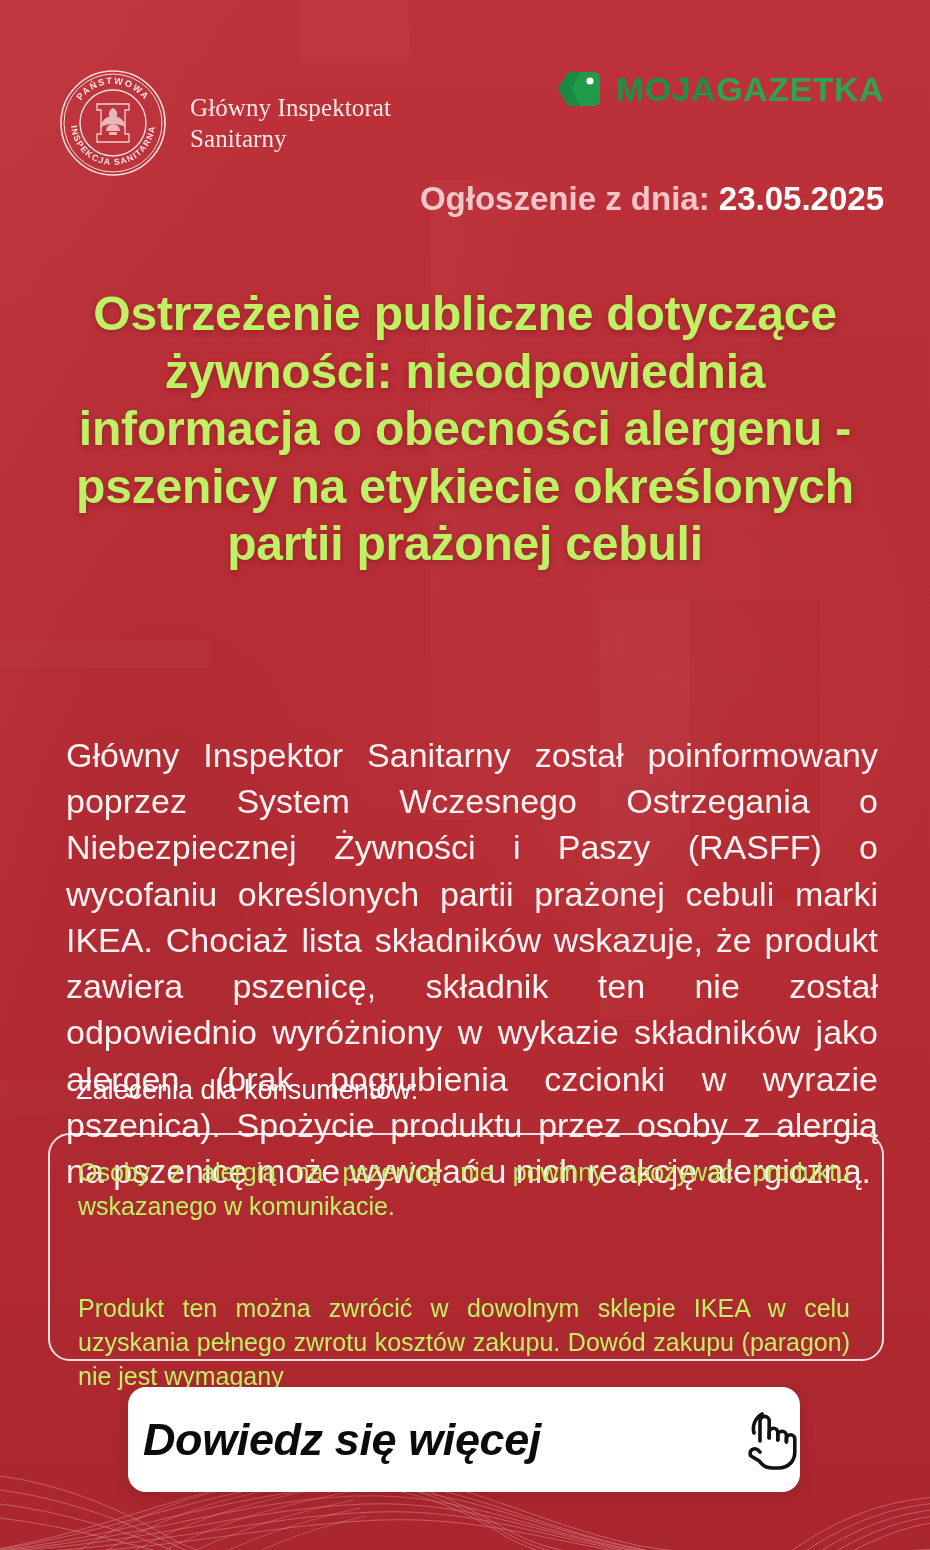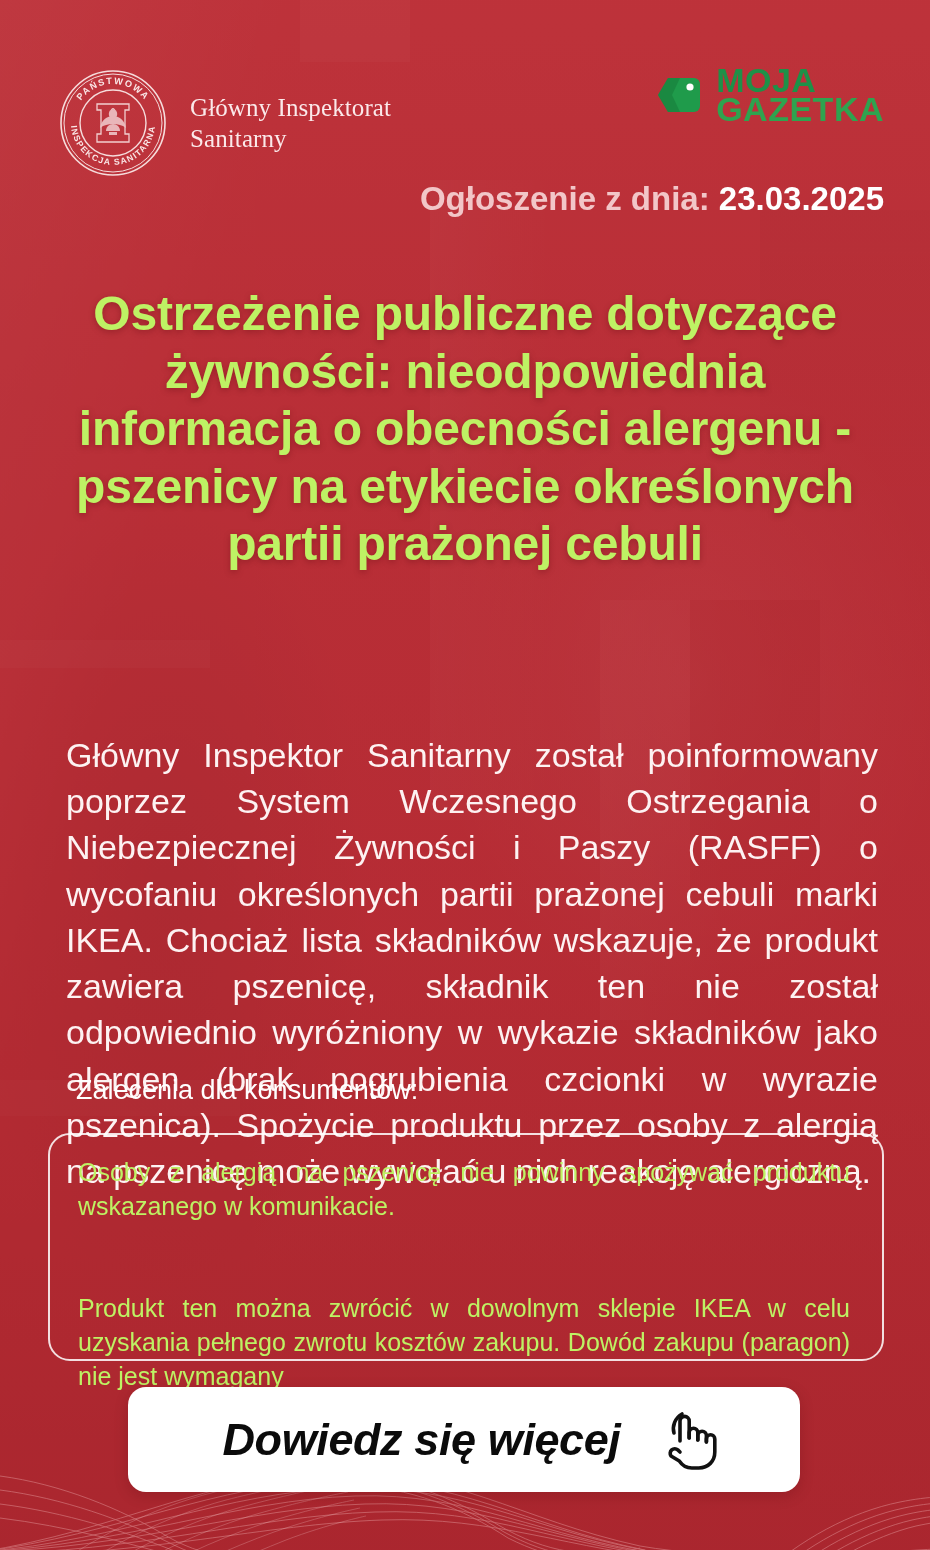--- a/index.html
+++ b/index.html
@@ -62,21 +62,21 @@
   .seal{ width:110px; height:110px; flex:0 0 110px; }
   .gis-name{
     color:#fbe9ea; font-size:25px; line-height:1.25; font-weight:400;
     letter-spacing:0.1px; white-space:pre-line;font-family:Liberation Serif, serif;
   }
   .mg-logo{
     position:absolute; right:46px; top:8px;
     display:flex; align-items:center; gap:8px;
   }
   .mg-mark{ width:54px; height:46px; }
-  .mg-word{ display:flex; flex-direction:column; line-height:0.84; }
+  .mg-word{ display:flex; flex-direction:row; line-height:0.84; }
   .mg-word span{
     color:#1e9148; font-weight:800; font-size:34px; letter-spacing:0.5px;
     font-family:"Liberation Sans", sans-serif;
   }
   .mg-word span.l2{ color:#2fa34f; }
   .date-line{
     position:absolute; right:46px; top:122px;
     font-size:33px; white-space:nowrap;
   }
   .date-label{ color:#f2c6c8; font-weight:700;margin-top:16px; }
@@ -112,21 +112,21 @@
     position:absolute; left:78px; width:772px;
     color:#bef264; font-size:25px; line-height:1.36;
   }
   .rec-1{ top:1155px; text-align:justify; text-justify:inter-word; }
   .rec-2{ top:1251px; text-align:justify; text-justify:inter-word;margin-top:40px; }
 
   
   .cta{
     position:absolute; left:128px; top:1387px; width:672px; height:105px;
     background:#ffffff; border-radius:18px;
-    display:flex; align-items:center; justify-content:center; gap:38px;
+    display:flex; align-items:center; justify-content:space-between; gap:38px;
     box-shadow:0 4px 14px rgba(80,8,12,0.22);
     cursor:pointer;
     padding-left:15px;
   }
   .cta-label{
     color:#0b0b0b; font-size:45px; font-weight:700; font-style:italic;
     letter-spacing:-0.4px;
   }
   .cta-icon{ width:62px; height:66px; }
 </style>
@@ -220,21 +220,21 @@
           <circle cx="36" cy="15" r="3.6" fill="#ffffff"></circle>
         </svg>
         <div class="mg-word">
           <span class="l1">MOJA</span>
           <span class="l2">GAZETKA</span>
         </div>
       </div>
 
       <div class="date-line">
         <span class="date-label">Ogłoszenie z dnia:</span>
-        <span class="date-value">23.03.2025</span>
+        <span class="date-value">23.05.2025</span>
       </div>
 
     </header>
 
     <h1 class="headline">Ostrzeżenie publiczne dotyczące żywności: nieodpowiednia informacja o obecności alergenu - pszenicy na etykiecie określonych partii prażonej cebuli</h1>
 
     <p class="body-text">Główny Inspektor Sanitarny został poinformowany poprzez System Wczesnego Ostrzegania o Niebezpiecznej Żywności i Paszy (RASFF) o wycofaniu określonych partii prażonej cebuli marki IKEA. Chociaż lista składników wskazuje, że produkt zawiera pszenicę, składnik ten nie został odpowiednio wyróżniony w wykazie składników jako alergen (brak pogrubienia czcionki w wyrazie pszenica). Spożycie produktu przez osoby z alergią na pszenicę może wywołać u nich reakcję alergiczną.</p>
 
     <div class="rec-title">Zalecenia dla konsumentów:</div>
 

